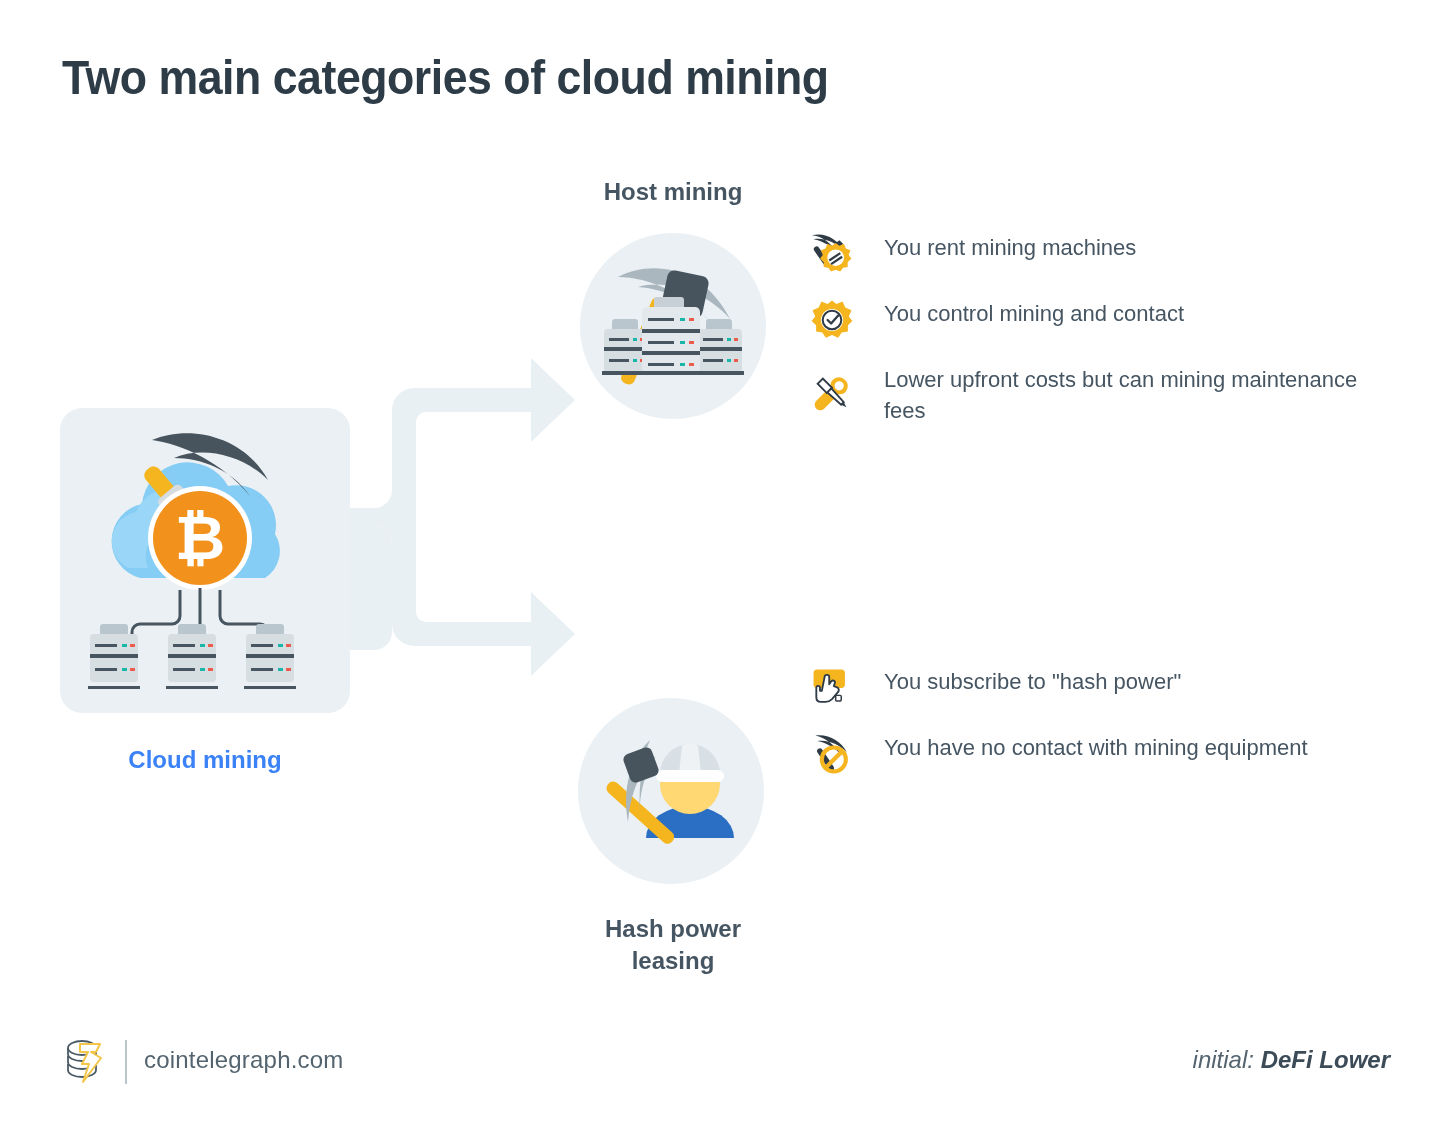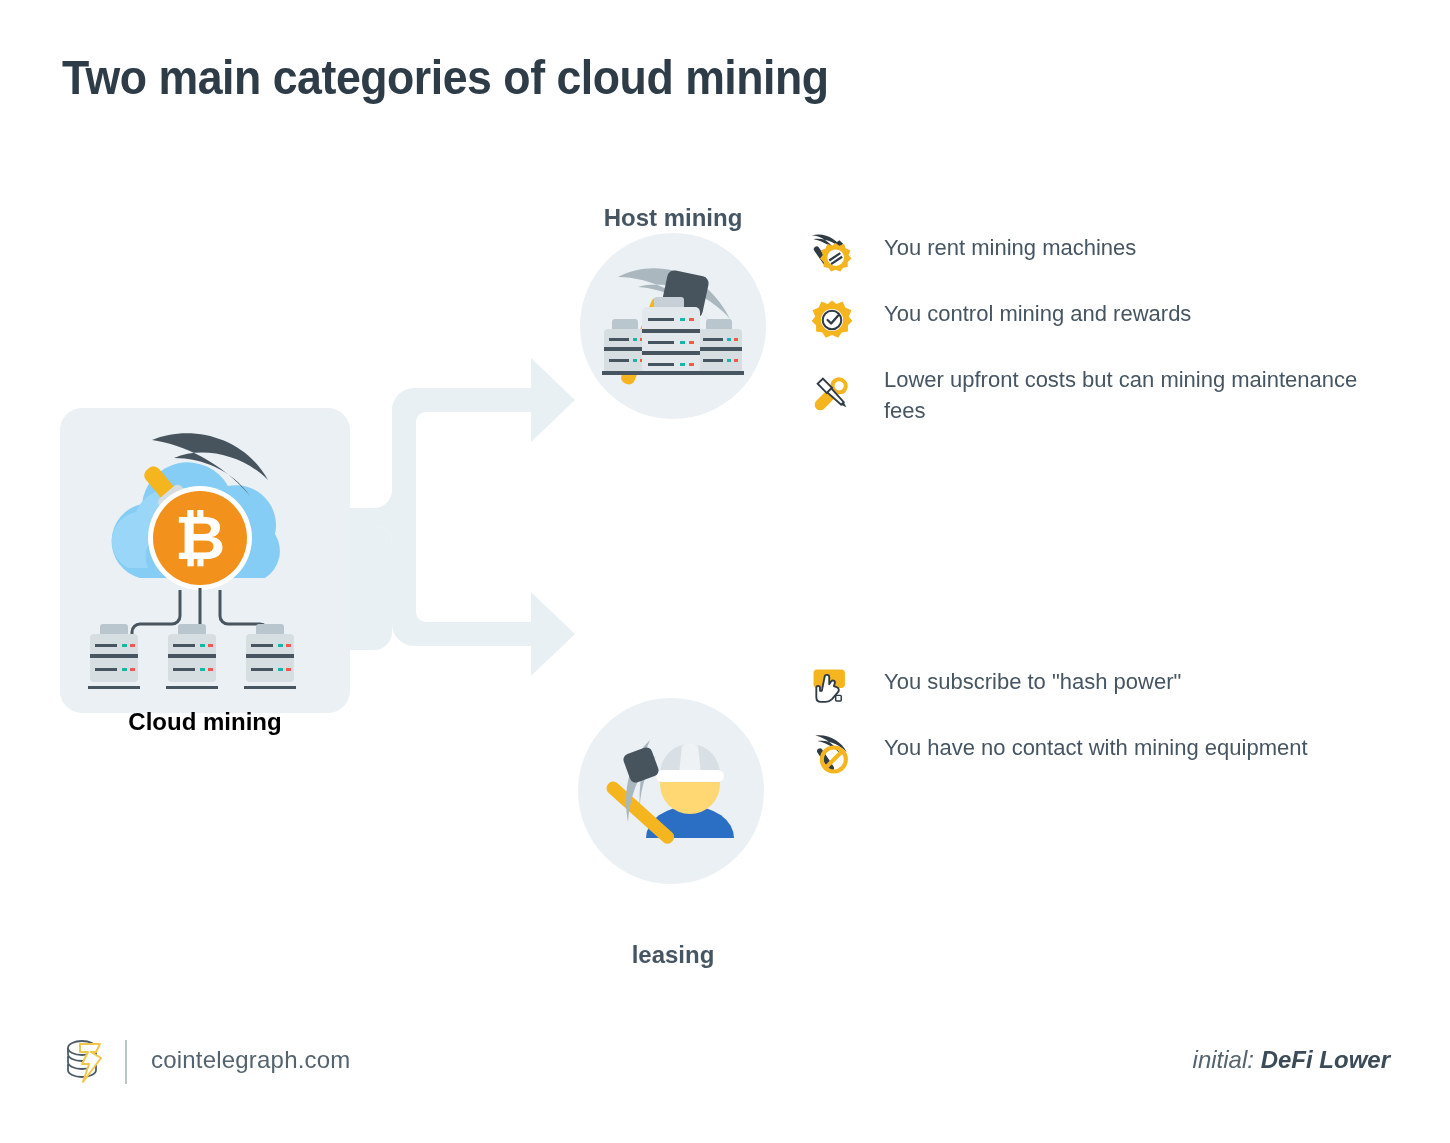--- a/index.html
+++ b/index.html
@@ -56,26 +56,26 @@
   .cloud-art {
     position: absolute;
     left: 82px;
     top: 418px;
     width: 250px;
     height: 290px;
   }
   .cloud-label {
     position: absolute;
     left: 60px;
-    top: 708px;
+    top: 746px;
     width: 290px;
     text-align: center;
     font-size: 24px;
     font-weight: bold;
-    color: #000000;
+    color: #3b82f6;
   }
 
   
   .branch-circle {
     position: absolute;
     width: 186px;
     height: 186px;
     border-radius: 50%;
     background: #eaf0f3;
   }
@@ -88,21 +88,20 @@
     height: 186px;
   }
 
   .branch-label {
     position: absolute;
     text-align: center;
     font-size: 24px;
     font-weight: bold;
     color: #465562;
     line-height: 1.32;
-    margin-top: 26px;
   }
   .label-host { left: 553px; top: 176px; width: 240px; }
   .label-hash { left: 553px; top: 913px; width: 240px; }
 
   
   .bullets {
     position: absolute;
     width: 580px;
   }
   .bullets-top { left: 806px; top: 228px; }
@@ -142,21 +141,21 @@
   .footer-divider {
     position: absolute;
     left: 125px;
     top: 1040px;
     width: 2px;
     height: 44px;
     background: #b9c4cb;
   }
   .footer-site {
     position: absolute;
-    left: 151px;
+    left: 144px;
     top: 1046px;
     font-size: 24px;
     color: #54646f;
     letter-spacing: 0.2px;
   }
   .footer-source {
     position: absolute;
     right: 60px;
     top: 1046px;
     font-size: 24px;
@@ -320,21 +319,21 @@
       <span class="bullet-icon">
         <svg viewBox="0 0 52 52" width="46" height="46">
           <g transform="translate(26,26)">
             <path d="M0 -22 l5 4 7 -3 3 7 7 3 -3 7 4 5 -5 5 0 7 -7 1 -4 6 -7 -3 -7 3 -4 -6 -7 -1 0 -7 -5 -5 4 -5 -3 -7 7 -3 3 -7 7 3 z" fill="#f5b51f"></path>
             <circle cx="0" cy="0" r="12.5" fill="#ffffff"></circle>
             <circle cx="0" cy="0" r="10.5" fill="none" stroke="#2f3b45" stroke-width="2.3"></circle>
             <path d="M-5 0 l4 4 8 -9" fill="none" stroke="#2f3b45" stroke-width="2.6" stroke-linecap="round" stroke-linejoin="round"></path>
           </g>
         </svg>
       </span>
-      <span class="bullet-text">You control mining and rewards</span>
+      <span class="bullet-text">You control mining and contact</span>
     </div>
     <div class="bullet tall">
       <span class="bullet-icon">
         <svg viewBox="0 0 52 52" width="48" height="48">
           <g transform="rotate(45 26 26)">
             <path d="M26 6 a9 9 0 0 0 -6 16 v22 a6 6 0 0 0 12 0 v-22 a9 9 0 0 0 -6 -16 z M26 10 a5 5 0 1 1 0 10 a5 5 0 0 1 0 -10 z" fill="#f5b51f"></path>
           </g>
           <g transform="rotate(-45 26 26)">
             <path d="M22 8 l8 0 0 14 -8 0 z" fill="#ffffff" stroke="#2f3b45" stroke-width="2"></path>
             <path d="M23 22 l6 0 -1 20 -4 0 z" fill="#ffffff" stroke="#2f3b45" stroke-width="2"></path>
@@ -357,20 +356,21 @@
     <path d="M104 48 q8 -6 16 0 l3 28 h-22 z" fill="#eef2f4"></path>
     <rect x="78" y="72" width="68" height="12" rx="6" fill="#ffffff"></rect>
 
     <g>
       <rect x="56" y="72" width="13" height="86" rx="6" fill="#f5b51f" transform="rotate(-48 62 115)"></rect>
       <path d="M72 42 C52 60 44 92 50 124 C52 96 62 72 78 58 C66 76 60 100 62 122 C60 88 64 60 72 42 Z" fill="#aab7bf"></path>
       <rect x="48" y="52" width="30" height="30" rx="6" fill="#47545e" transform="rotate(-20 63 67)"></rect>
     </g>
   </svg>
   <div class="branch-label label-hash">
+    <div>Hash power</div>
     <div>leasing</div>
   </div>
 
   <div class="bullets bullets-bottom">
     <div class="bullet">
       <span class="bullet-icon">
         <svg viewBox="0 0 52 52" width="48" height="48">
           <rect x="6" y="6" width="34" height="20" rx="4" fill="#f5b51f"></rect>
           <path d="M18 14 c0 -3 5 -3 5 0 v8 l2 -3 c1 -2 5 -1 4 2 l-1 3 3 1 c3 1 3 4 1 6 l-6 7 c-2 2 -4 3 -7 3 h-5 c-3 0 -5 -2 -5 -5 v-10 c0 -3 4 -3 4 0 v3 l2 0 z" fill="#ffffff" stroke="#2f3b45" stroke-width="2" stroke-linejoin="round"></path>
           <rect x="30" y="34" width="6" height="6" rx="1" fill="#ffffff" stroke="#2f3b45" stroke-width="1.6"></rect>

